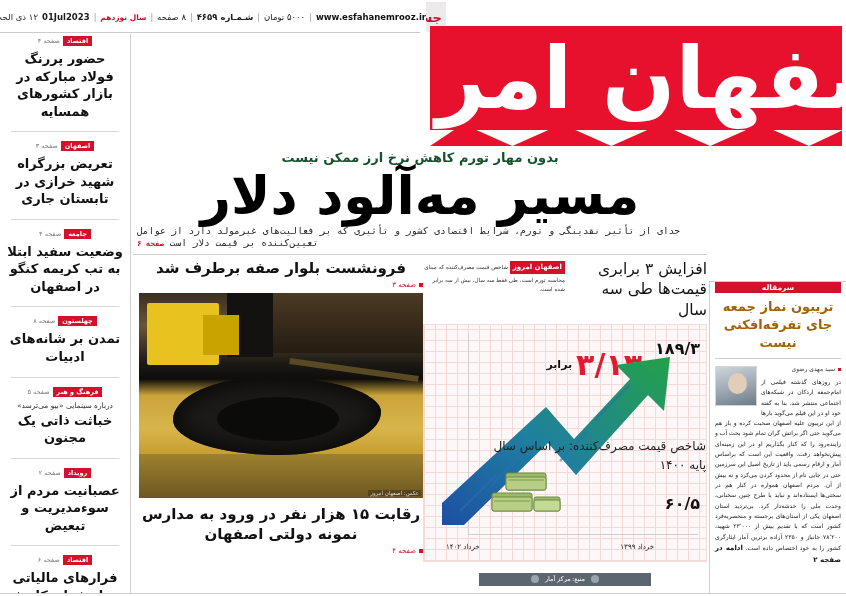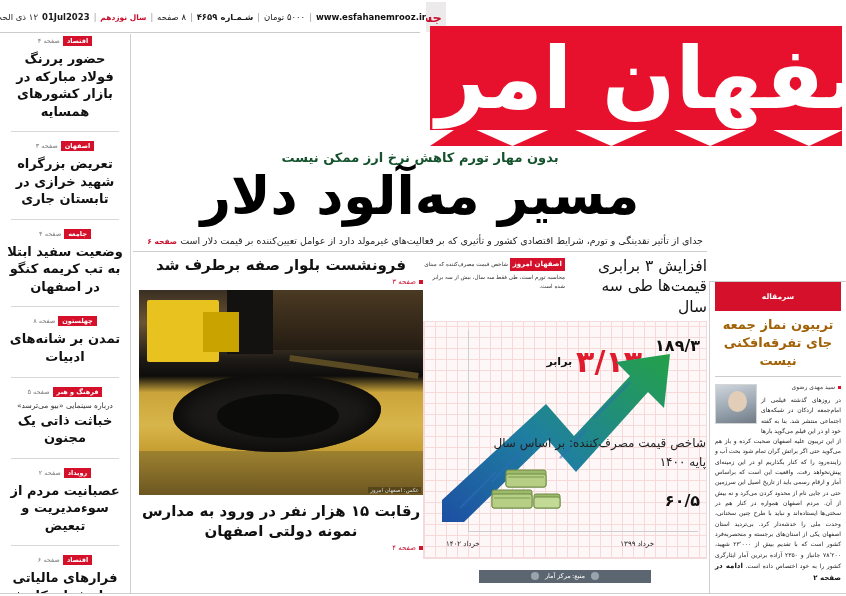--- a/index.html
+++ b/index.html
@@ -81,22 +81,22 @@
   }
   .lead-kicker {
     text-align: center; font-size: 13px; font-weight: bold; color: #14532d;
     margin-top: 4px; direction: rtl;
   }
   .lead-head {
     text-align: center; font-size: 53px; font-weight: bold; color: #000;
     direction: rtl; line-height: 1.1; margin-top: 2px; letter-spacing: -1px;
   }
   .lead-sub {
-    direction: rtl; text-align: right; font-size: 9.5px; color: #222;
-    margin-top: 10px; padding: 0 6px;
+    direction: rtl; text-align: left; font-size: 9.5px; color: #222;
+    margin-top: 0; padding: 0 6px; font-family: Liberation Mono, monospace;
   }
   .lead-sub .pgmark { color:#c8102e; font-weight:bold; font-size:7.5px; }
 
   .centerline { height: 1px; background: #cfcfcf; margin: 5px 2px 0; }
 
   .lower { display: flex; direction: rtl; margin-top: 4px; }
 
   
   .photocol { width: 288px; padding-left: 4px; order: 2; }
   .photo-head {
@@ -181,21 +181,21 @@
   }
   .src-dot { width:8px; height:8px; border-radius:50%; background:#9aa4ac; display:inline-block; }
 
   
   .rightcol {
     position: absolute; right: 0; top: 282px; width: 136px; height: 314px;
     padding: 0 5px; direction: rtl; border-top: 0;
   }
   .ed-bar {
     background:#d4102a; color:#fff; font-size:7.5px; font-weight:bold;
-    text-align:center; padding:10px 0; margin-bottom:5px;
+    text-align:center; padding:1px 0; margin-bottom:5px;
   }
   .ed-title {
     text-align:center; font-size:13px; font-weight:bold; color:#a16207; line-height:1.4;
   }
   .ed-rule { height:1px; background:#ccc; margin:5px 0; }
   .ed-body { position: relative; font-size:6px; color:#222; line-height:1.72; text-align:justify; }
   .ed-face {
     float:left; width:42px; height:40px; margin: 2px 4px 3px 0;
     background: linear-gradient(165deg,#cfd6dc,#9aa6b1 55%,#6f7a85);
     border:1px solid #d5d5d5; position:relative; overflow:hidden;

